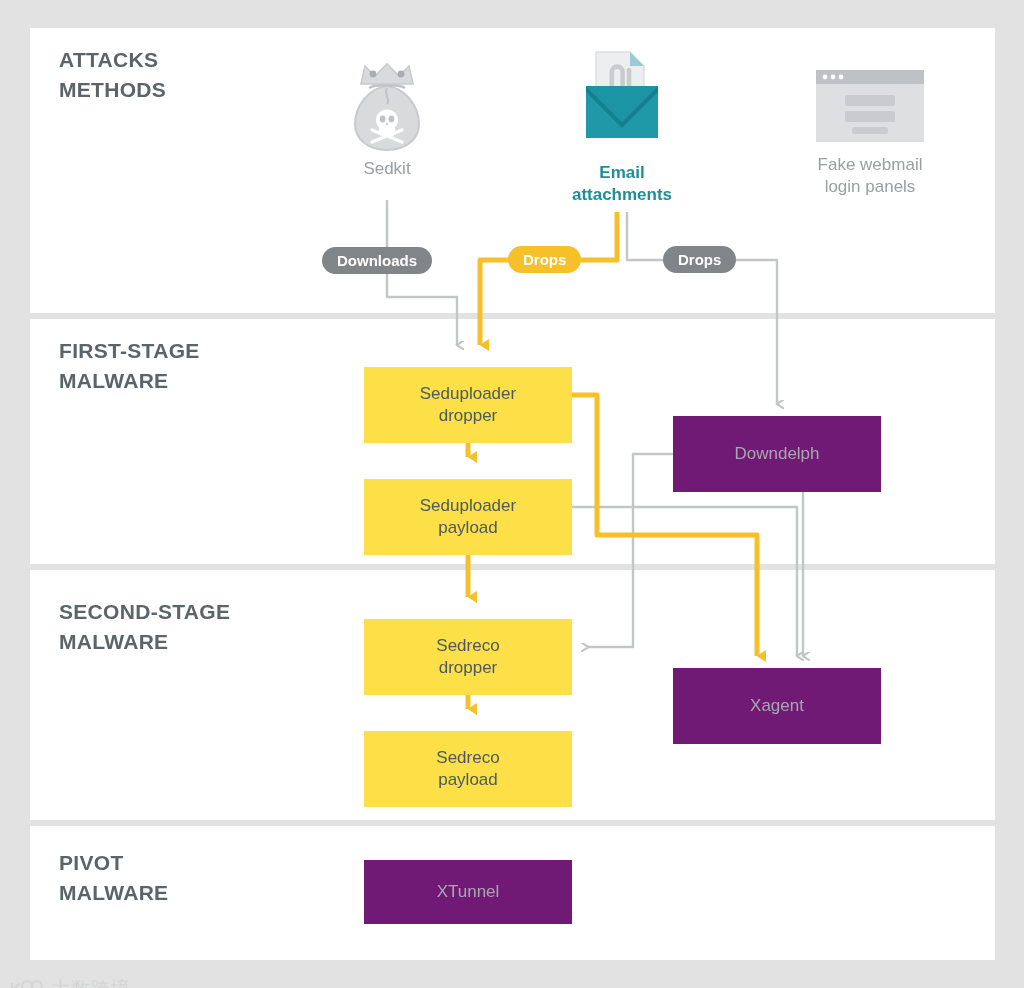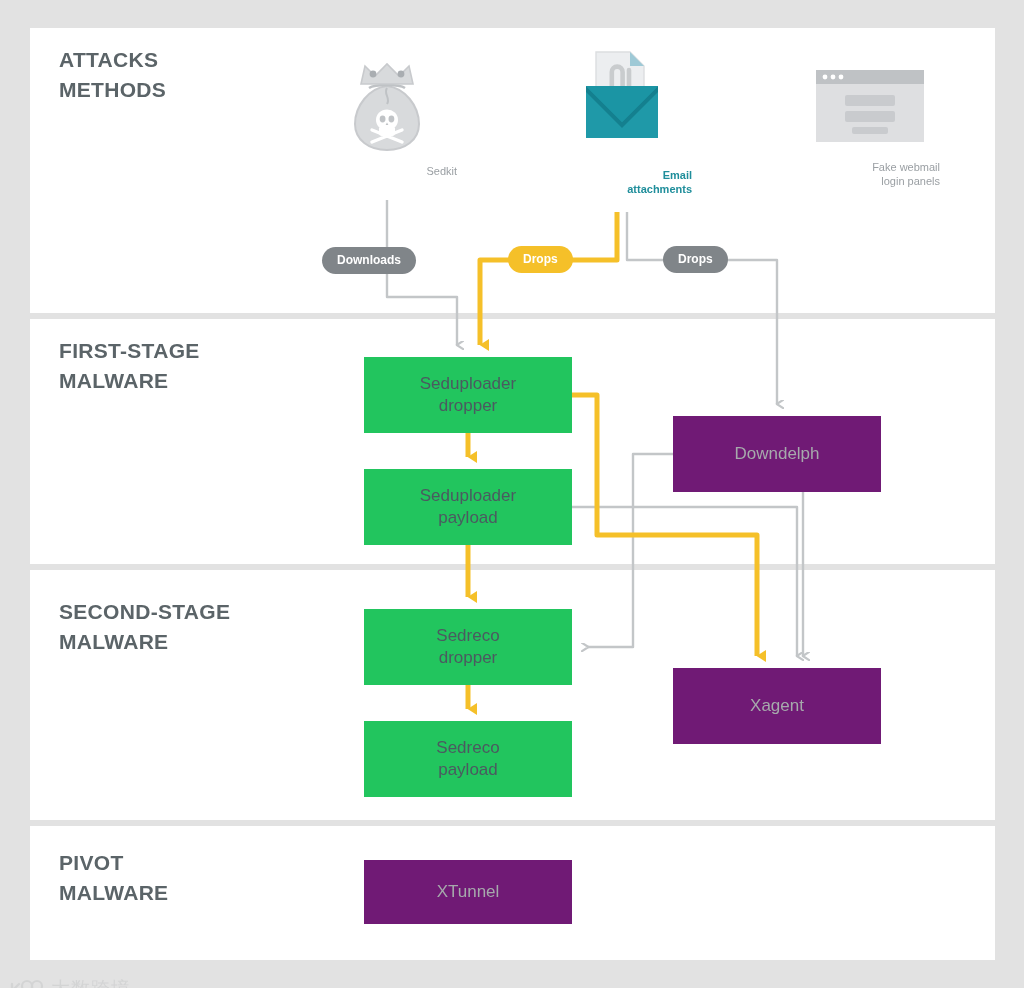--- a/index.html
+++ b/index.html
@@ -25,48 +25,46 @@
     color:#5b6468;line-height:1.45;white-space:pre-line;
   }
   #title-attacks{top:45px;}
   #title-first{top:328px;margin-top:8px;}
   #title-second{top:597px;}
   #title-pivot{top:848px;}
 
   
   .icon-wrap{position:absolute;text-align:center;}
   .icon-cap{
-    font-size:11px;line-height:1.3;color:#9a9fa3;white-space:pre-line;
-    margin-top:6px;
-    text-align:right;
+    font-size:17px;line-height:1.3;color:#9a9fa3;white-space:pre-line;
   }
   .icon-cap.teal{color:#1f8e9b;font-weight:bold;}
 
   #ic-sedkit{left:317px;top:58px;width:140px;}
   #ic-email{left:552px;top:48px;width:140px;}
   #ic-webmail{left:800px;top:62px;width:140px;}
 
   
   .pill{
     position:absolute;height:27px;line-height:27px;
-    border-radius:14px;color:#ffffff;font-size:12px;font-weight:bold;
+    border-radius:14px;color:#ffffff;font-size:15px;font-weight:bold;
     text-align:center;padding:0 15px;white-space:nowrap;
   }
   .pill.grey{background:#808589;}
   .pill.yellow{background:#f5c029;}
   #pill-downloads{left:322px;top:247px;}
   #pill-drops-yellow{left:508px;top:246px;}
   #pill-drops-grey{left:663px;top:246px;}
 
   
   .node{
     position:absolute;display:flex;align-items:center;justify-content:center;
     text-align:center;font-size:17px;line-height:1.32;white-space:pre-line;
   }
-  .node.teal{background:#22c55e;color:#4b5a60;}
+  .node.teal{background:#fde047;color:#4b5a60;margin-top:10px;}
   .node.grey{background:#701a75;color:#a6a9ac;}
 
   #n-sedup-drop{left:364px;top:357px;width:208px;height:76px;}
   #n-sedup-pay {left:364px;top:469px;width:208px;height:76px;}
   #n-sedreco-drop{left:364px;top:609px;width:208px;height:76px;}
   #n-sedreco-pay {left:364px;top:721px;width:208px;height:76px;}
   #n-downdelph{left:673px;top:416px;width:208px;height:76px;}
   #n-xagent   {left:673px;top:668px;width:208px;height:76px;}
   #n-xtunnel  {left:364px;top:860px;width:208px;height:64px;}
   #n-usbstealer{left:673px;top:860px;width:208px;height:76px;}

